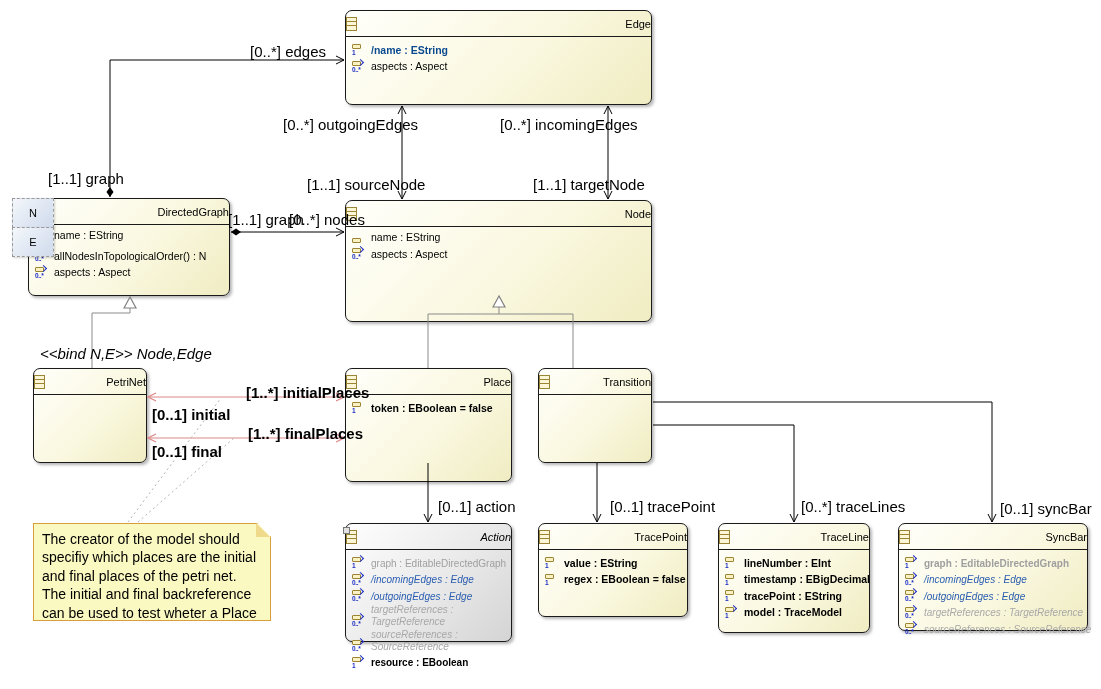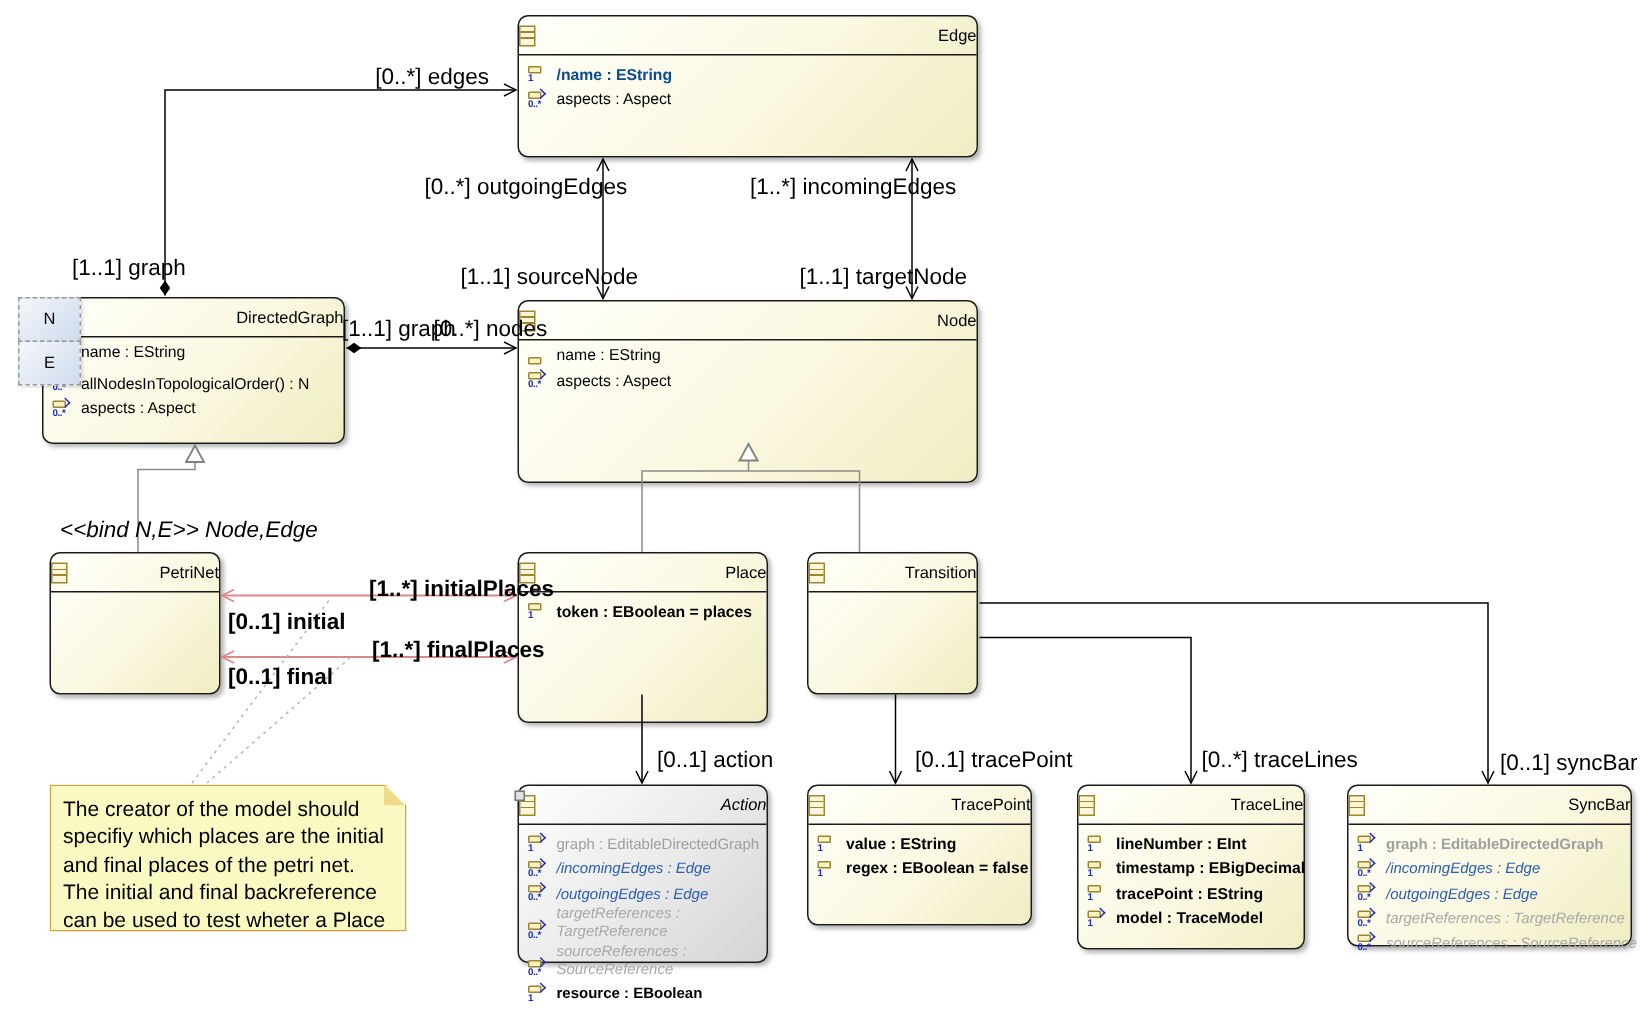--- a/index.html
+++ b/index.html
@@ -197,21 +197,21 @@
     <div class="cls-hd">
       <span class="cicon"></span>
       <span>Place</span>
     </div>
     <div class="cls-bd">
       <div class="row">
         <span class="ic">
             <span class="g"></span>
             <i class="mult">1</i>
           </span>
-        <span class="at nw t-b">token : EBoolean = places</span>
+        <span class="at nw t-b">token : EBoolean = false</span>
       </div>
     </div>
   </div>
 
   <div class="cls" style="left:538px;top:368px;width:114px;height:95px">
     <div class="cls-hd">
       <span class="cicon"></span>
       <span>Transition</span>
     </div>
     <div class="cls-bd"></div>
@@ -373,21 +373,21 @@
   </div>
 
   <div class="note">
     <div class="note-text">The creator of the model should specifiy which places are the initial and final places of the petri net. The initial and final backreference can be used to test wheter a Place is an initial or final Place.</div>
   </div>
   <div class="note-fold" style="left:256px;top:523px"></div>
 
   <div class="lbl" style="left:250px;top:43px;width:76px;text-align:right">[0..*] edges</div>
   <div class="lbl" style="left:48px;top:170px">[1..1] graph</div>
   <div class="lbl" style="left:283px;top:116px">[0..*] outgoingEdges</div>
-  <div class="lbl" style="left:500px;top:116px">[1..*] incomingEdges</div>
+  <div class="lbl" style="left:500px;top:116px">[0..*] incomingEdges</div>
   <div class="lbl" style="left:307px;top:176px">[1..1] sourceNode</div>
   <div class="lbl" style="left:533px;top:176px">[1..1] targetNode</div>
   <div class="lbl" style="left:228px;top:211px">[1..1] graph</div>
   <div class="lbl" style="left:289px;top:211px">[0..*] nodes</div>
   <div class="lbl b" style="left:246px;top:384px">[1..*] initialPlaces</div>
   <div class="lbl b" style="left:152px;top:406px">[0..1] initial</div>
   <div class="lbl b" style="left:248px;top:425px">[1..*] finalPlaces</div>
   <div class="lbl b" style="left:152px;top:443px">[0..1] final</div>
   <div class="lbl" style="left:438px;top:498px">[0..1] action</div>
   <div class="lbl" style="left:610px;top:498px">[0..1] tracePoint</div>

